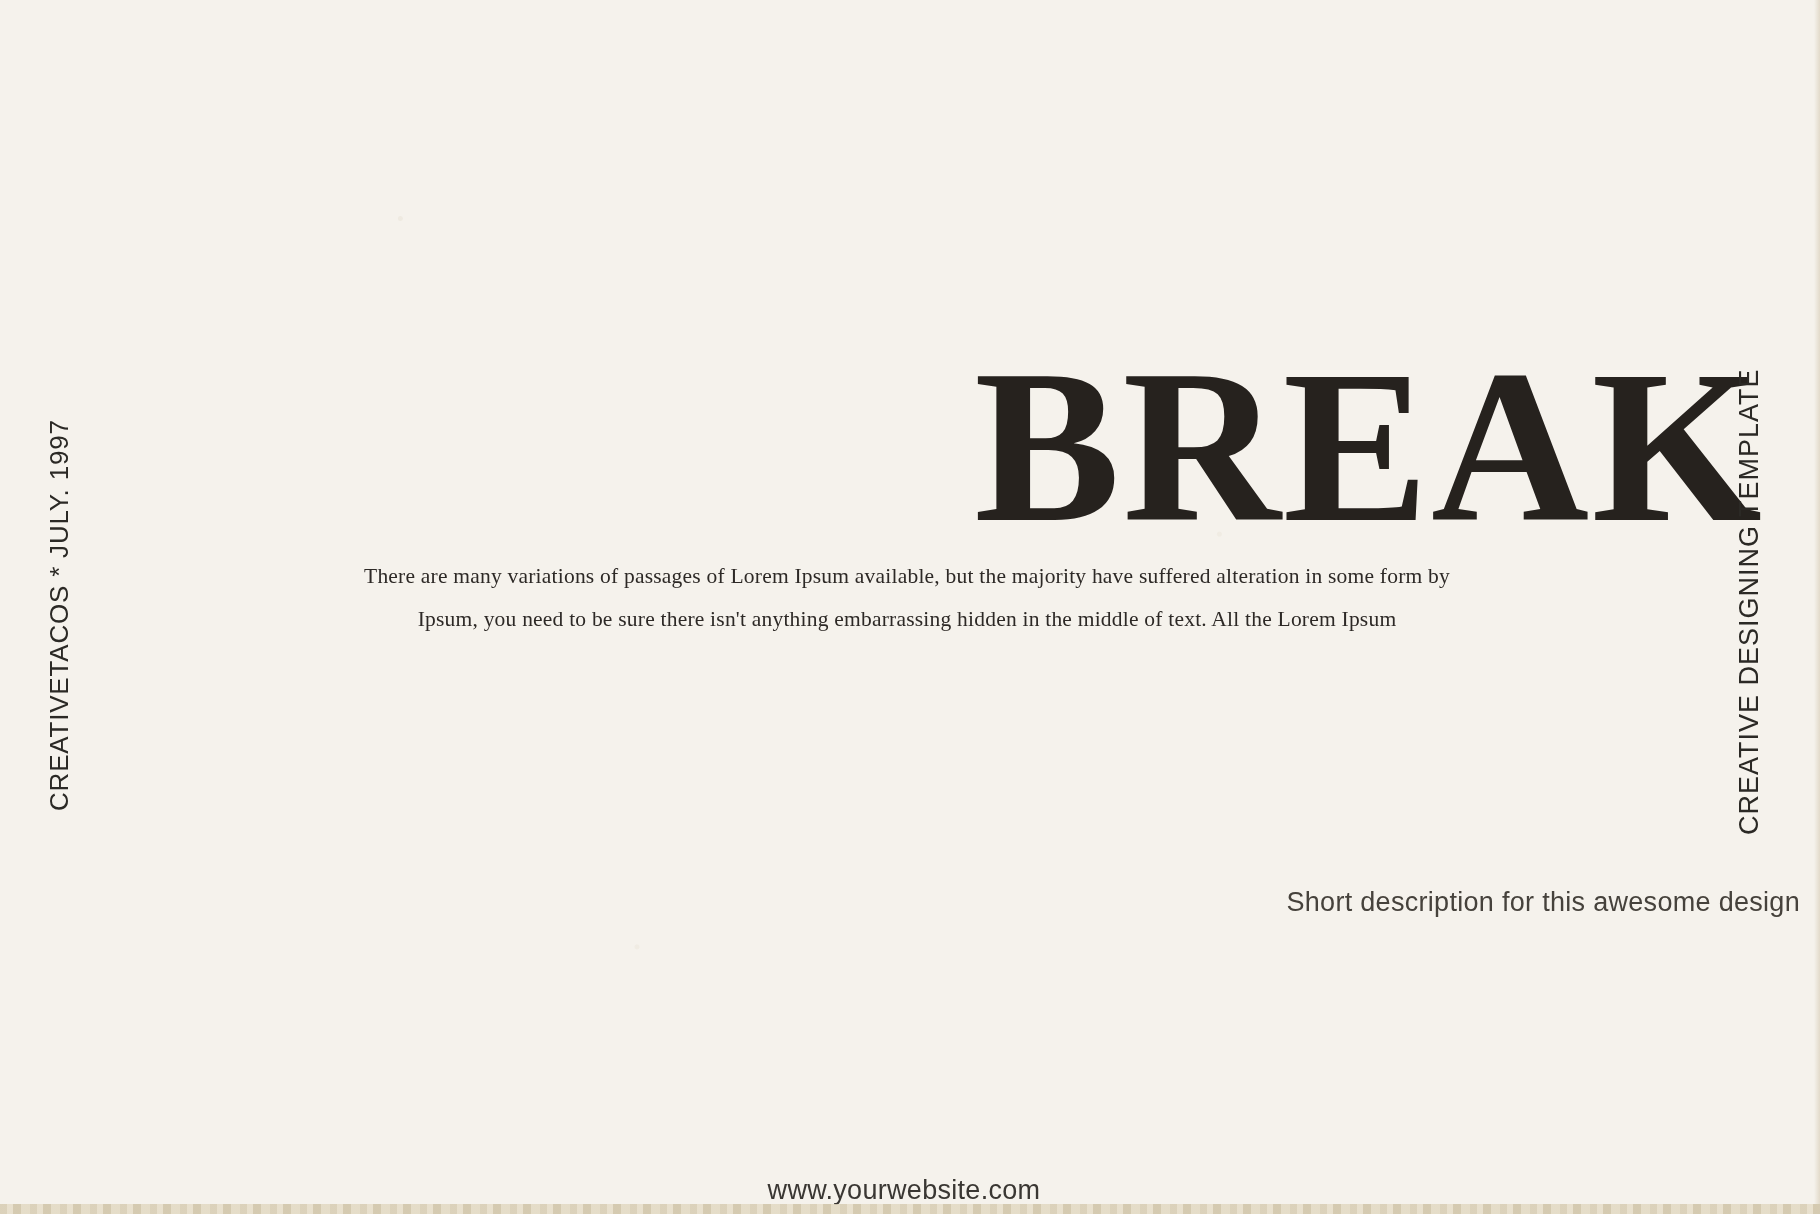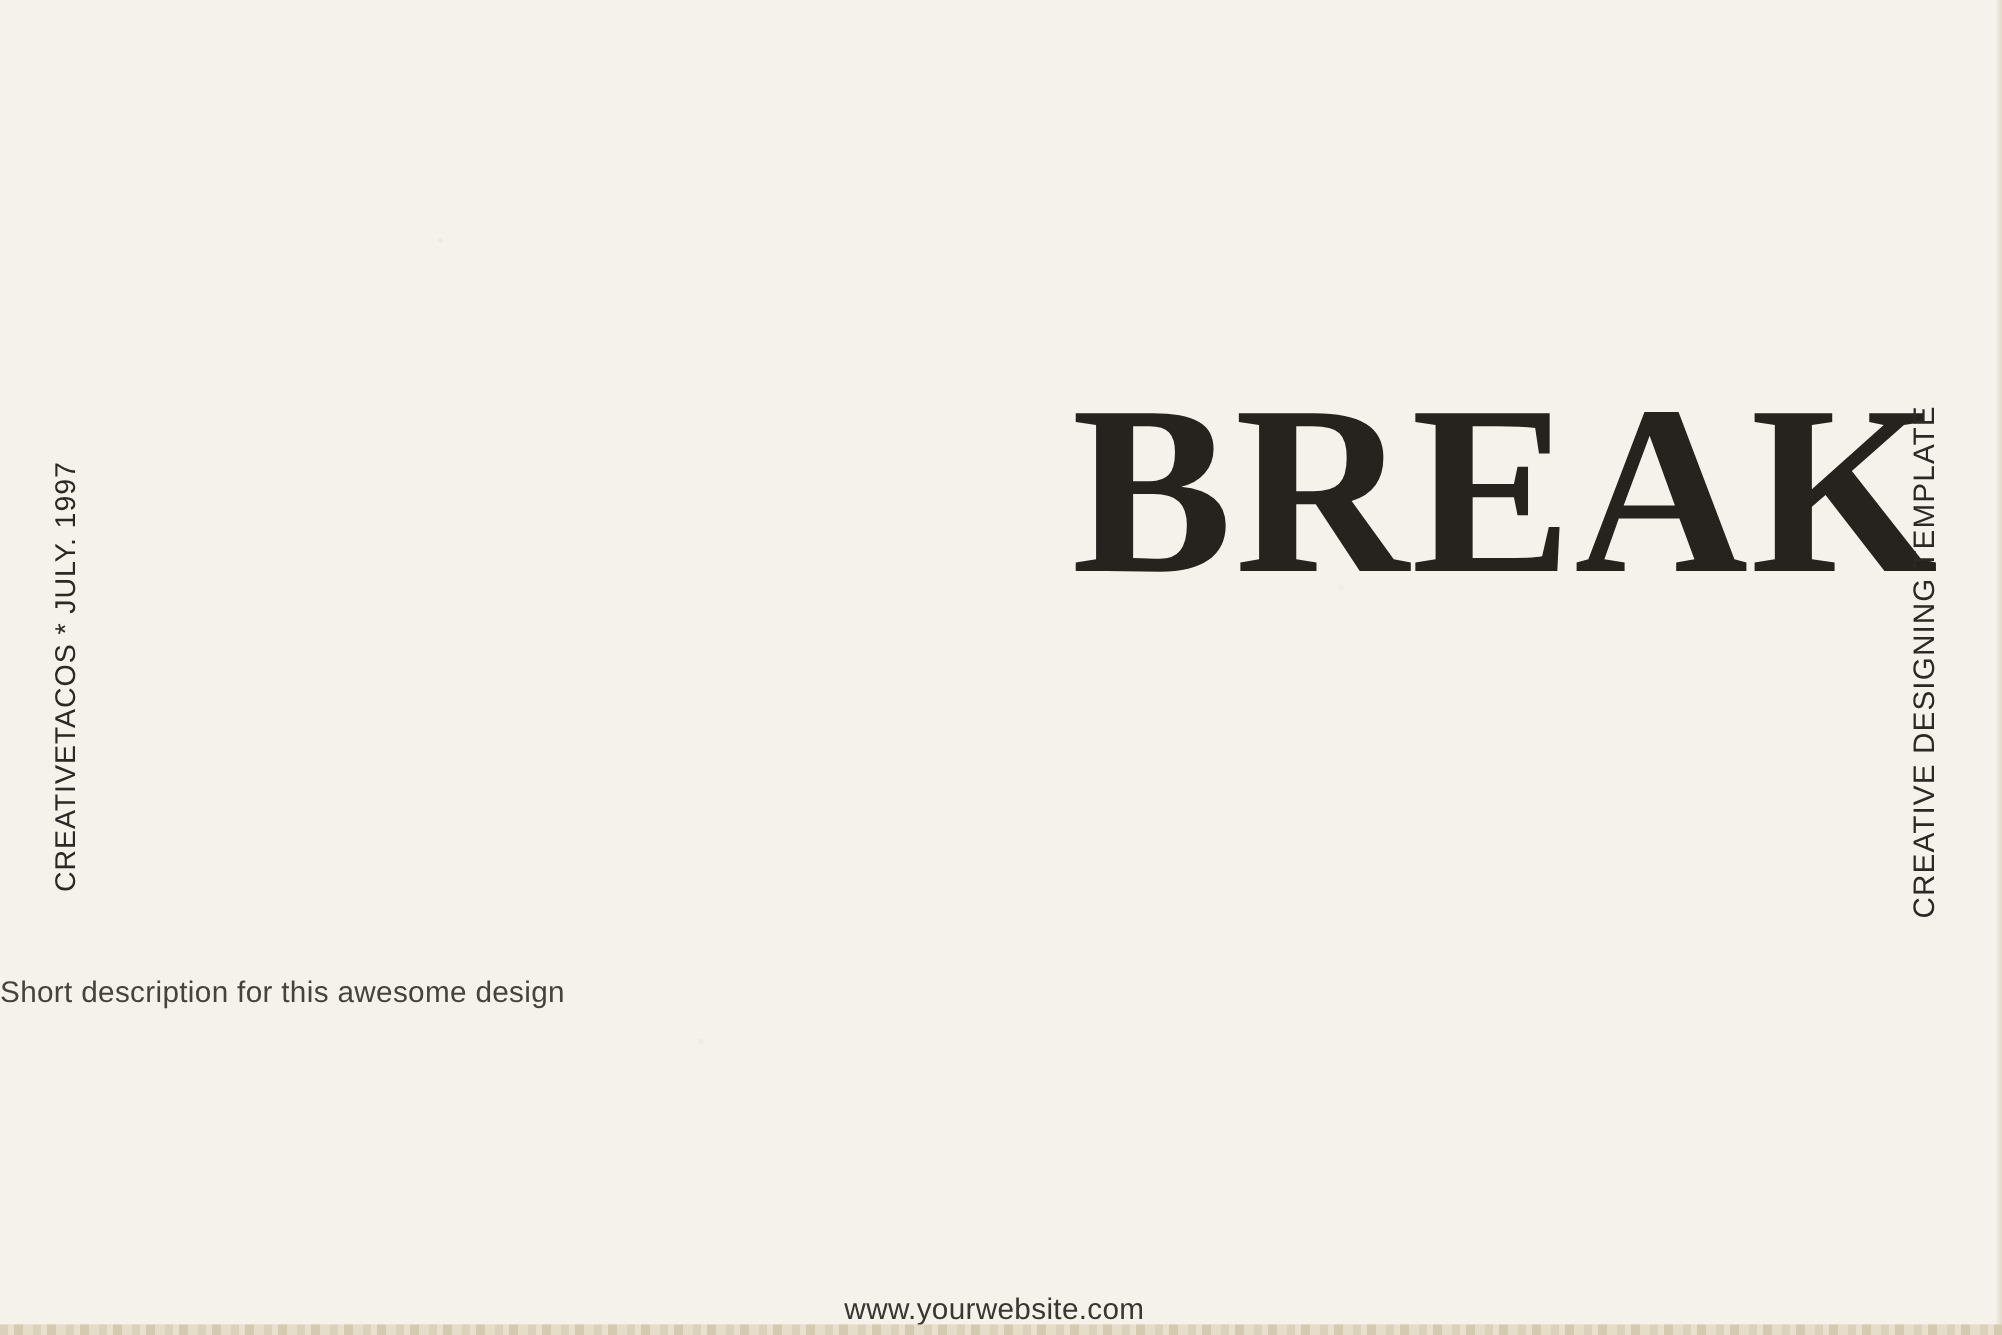--- a/index.html
+++ b/index.html
@@ -76,21 +76,21 @@
     top: 385px;
     height: 450px;
     font-size: 27px;
     letter-spacing: 1px;
   }
   .short-description {
     position: absolute;
     top: 887px;
     left: 0;
     width: 1800px;
-    text-align: left;
+    text-align: right;
     font-size: 27px;
     font-weight: 300;
     letter-spacing: 0.3px;
     color: #46423c;
   }
   .website {
     position: absolute;
     top: 1143px;
     left: 0;
     width: 1808px;
@@ -130,20 +130,22 @@
 
 <div class="paper"></div>
 
 <h1 class="title">BREAK</h1>
 
 <div class="vertical-label vertical-left">CREATIVETACOS * JULY. 1997</div>
 
 <div class="vertical-label vertical-right">CREATIVE DESIGNING TEMPLATE</div>
 
 <div class="paragraph">
+  <div>There are many variations of passages of Lorem Ipsum available, but the majority have suffered alteration in some form by</div>
+  <div>Ipsum, you need to be sure there isn't anything embarrassing hidden in the middle of text. All the Lorem Ipsum</div>
 </div>
 
 <div class="short-description">Short description for this awesome design</div>
 
 <div class="website">www.yourwebsite.com</div>
 
 <div class="edge-right"></div>
 <div class="edge-bottom"></div>
 
 </body></html>

